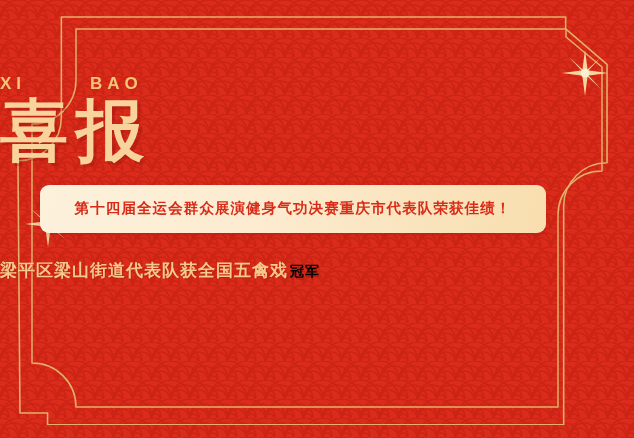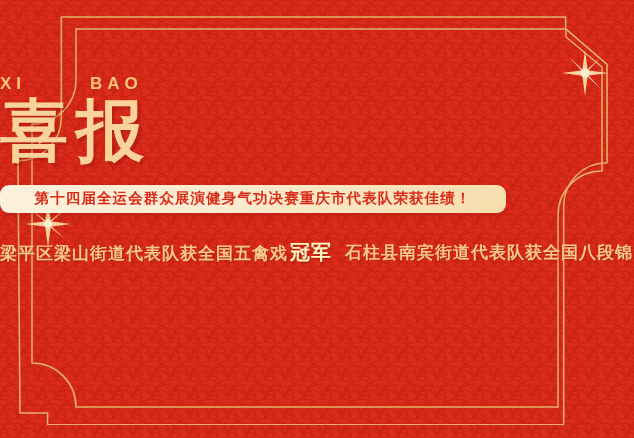--- a/index.html
+++ b/index.html
@@ -63,58 +63,59 @@
     line-height:0.98;
     letter-spacing:8px;
     color:#F8D49C;
     text-shadow:3px 3px 0 rgba(140,20,12,.30);
     white-space:nowrap;
   }
 
   
   #headline-pill{
     margin-top:20px;
-    width:506px; height:28px;
+    width:506px; height:48px;
     display:flex; align-items:center; justify-content:center;
     border-radius:9px;
     background:linear-gradient(100deg,#FDF1DC 0%,#FCEBCF 45%,#F8DEAE 100%);
     box-shadow:0 2px 5px rgba(120,16,10,.22);
+    margin-left:40px;
   }
   #headline-text{
     font-family:"DejaVu Sans","Liberation Sans",sans-serif;
     color:#D82B18;
     font-size:14.5px;
     font-weight:bold;
     letter-spacing:1.1px;
     white-space:nowrap;
   }
 
   
   #achievements{
     margin-top:26px;
-    display:flex; flex-direction:row; align-items:center;
+    display:flex; flex-direction:column; align-items:center;
     gap:13px;
   }
   .ach-line{
     display:flex; align-items:baseline; justify-content:center;
     white-space:nowrap;
     font-family:"DejaVu Sans","Liberation Sans",sans-serif;
   }
   .ach-body{
     font-size:17px;
     font-weight:bold;
     letter-spacing:1px;
     color:#F4C98C;
     text-shadow:1px 1px 0 rgba(140,20,12,.25);
   }
   .ach-award{
-    font-size:20px;
+    font-size:14px;
     font-weight:bold;
     letter-spacing:1px;
-    color:#fef9c3;
+    color:#000000;
     margin-left:2px;
     text-shadow:1px 2px 0 rgba(140,20,12,.35);
   }
 </style>
 </head>
 <body>
 
 <div id="poster">
 
   <svg id="pattern" width="634" height="438" viewBox="0 0 634 438" xmlns="http://www.w3.org/2000/svg" aria-hidden="true">
@@ -211,18 +212,17 @@
     </div>
 
     <div id="achievements">
 
       <div class="ach-line">
         <span class="ach-body">梁平区梁山街道代表队获全国五禽戏</span>
         <span class="ach-award">冠军</span>
       </div>
 
       <div class="ach-line">
-        <span class="ach-body">石柱县南宾街道代表队获全国八段锦</span>
       </div>
 
     </div>
   </div>
 </div>
 
 </body></html>

